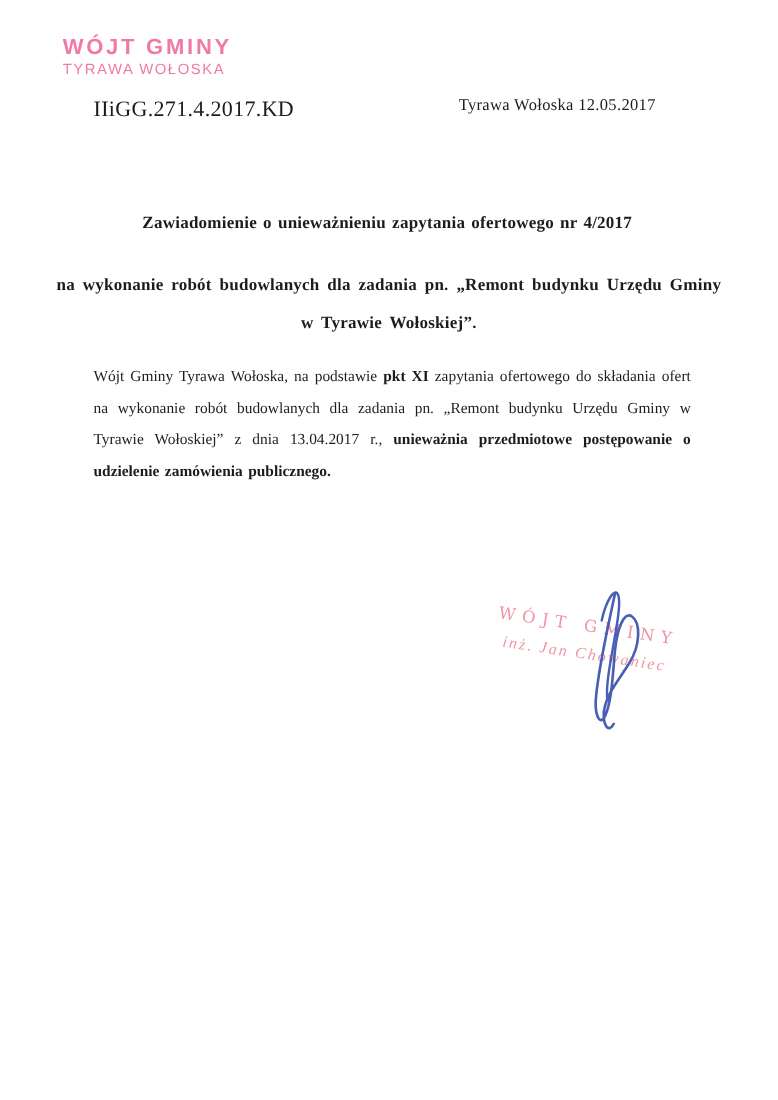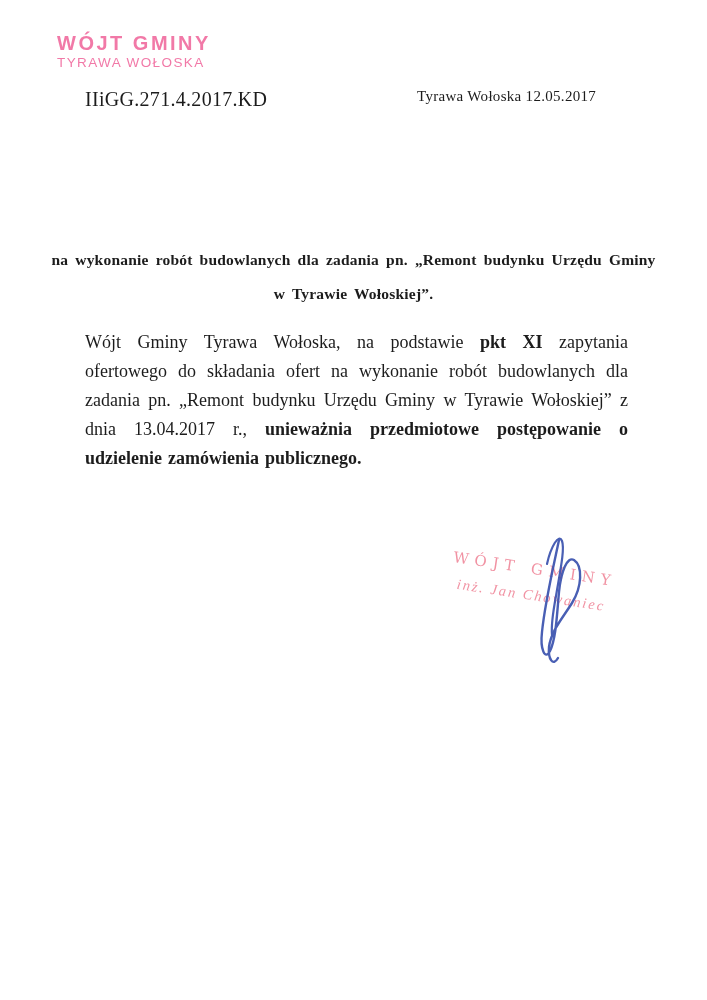--- a/index.html
+++ b/index.html
@@ -69,21 +69,21 @@
   .doc-subtitle.line1 { top: 251px; }
   .doc-subtitle.line2 { top: 285px; }
 
   
   .body-par {
     position: absolute;
     left: 85px;
     top: 328px;
     width: 543px;
     margin: 0;
-    font-size: 18px;
+    font-size: 14px;
     line-height: 29px;
     text-align: justify;
     word-spacing: 1.5px;
   }
 
   
   .stamp-sign {
     position: absolute;
     left: 448px;
     top: 560px;
@@ -126,20 +126,21 @@
 <div class="page">
 
   <div class="stamp-top" style="color: rgb(240, 103, 156);">
     <div class="stamp-top-l1">WÓJT GMINY</div>
     <div class="stamp-top-l2">TYRAWA WOŁOSKA</div>
   </div>
 
   <span class="ref-number">IIiGG.271.4.2017.KD</span>
   <span class="place-date">Tyrawa Wołoska 12.05.2017</span>
 
+  <h1 class="doc-title">Zawiadomienie o unieważnieniu zapytania ofertowego nr 4/2017</h1>
 
   <div class="doc-subtitle line1">na wykonanie robót budowlanych dla zadania pn. „Remont budynku Urzędu Gminy</div>
   <div class="doc-subtitle line2">w Tyrawie Wołoskiej”.</div>
 
   <p class="body-par"><span>Wójt Gminy Tyrawa Wołoska, na podstawie </span><b>pkt XI</b><span> zapytania ofertowego do składania ofert na wykonanie robót budowlanych dla zadania pn. „Remont budynku Urzędu Gminy w Tyrawie Wołoskiej” z dnia 13.04.2017 r., </span><b>unieważnia przedmiotowe postępowanie o udzielenie zamówienia publicznego.</b></p>
 
   <div class="stamp-sign" style="color: rgb(238, 123, 143);">
     <div class="stamp-sign-l1">WÓJT GMINY</div>
     <div class="stamp-sign-l2">inż. Jan Chowaniec</div>
   </div>

